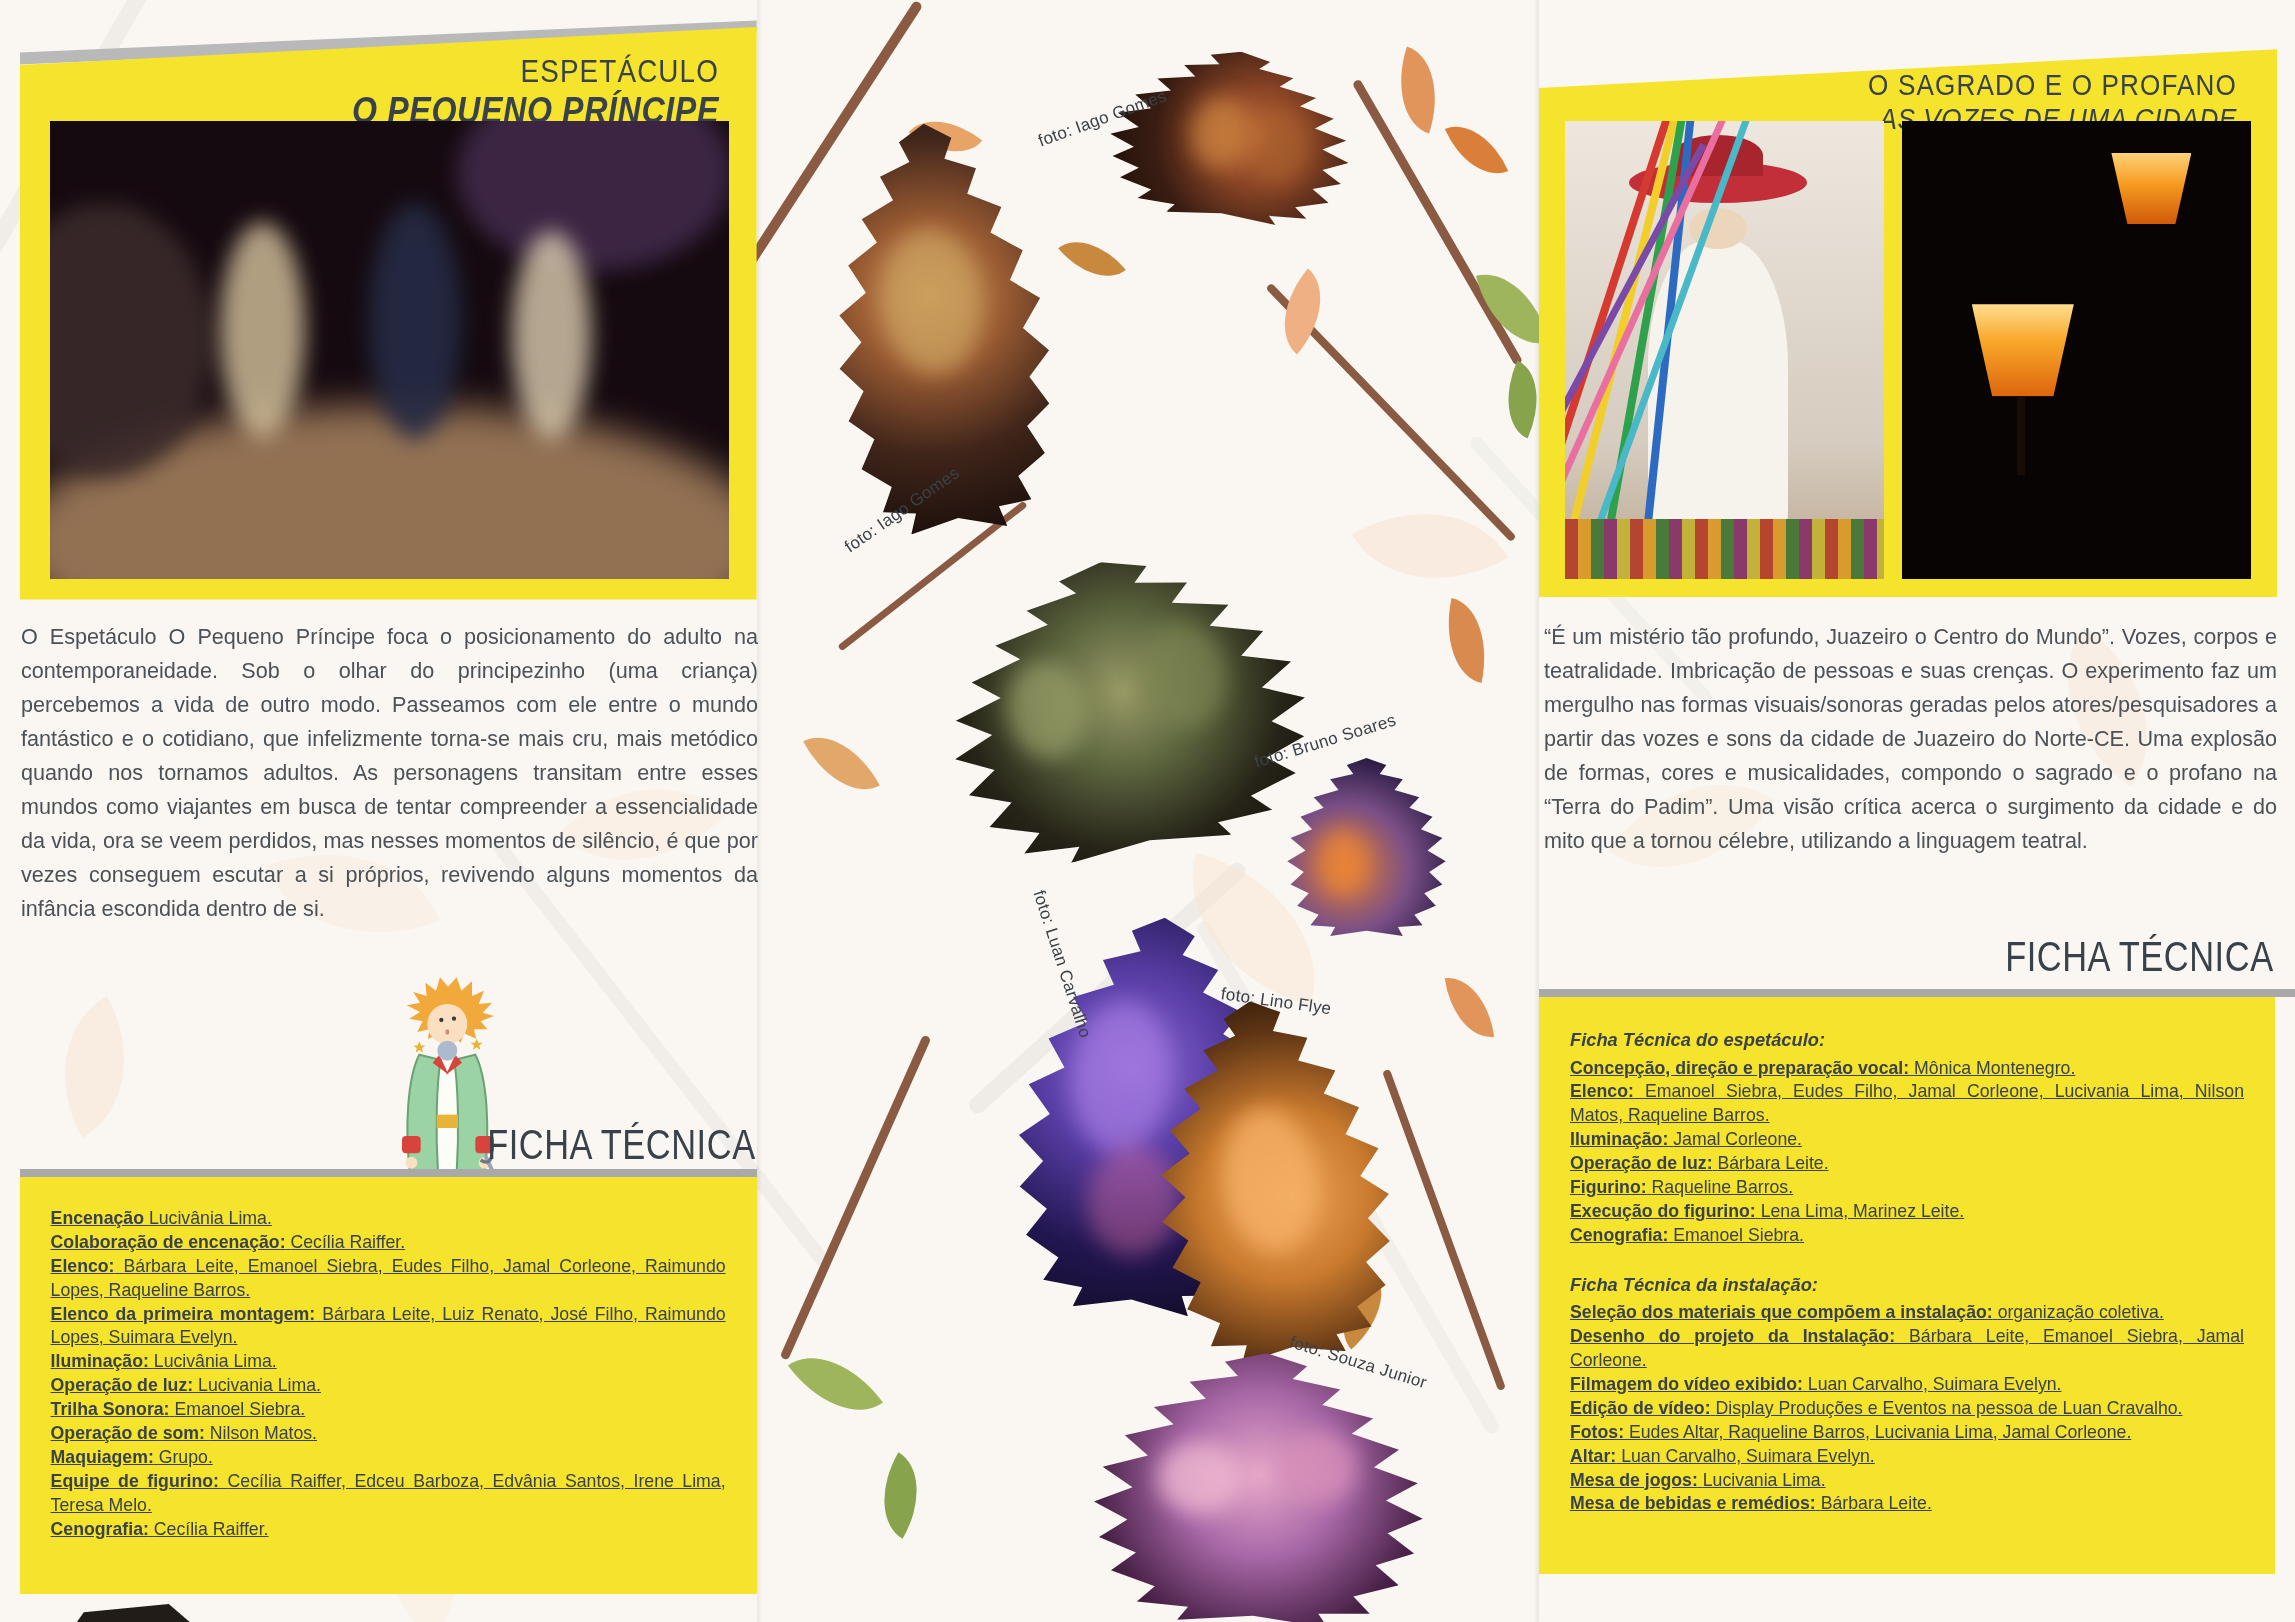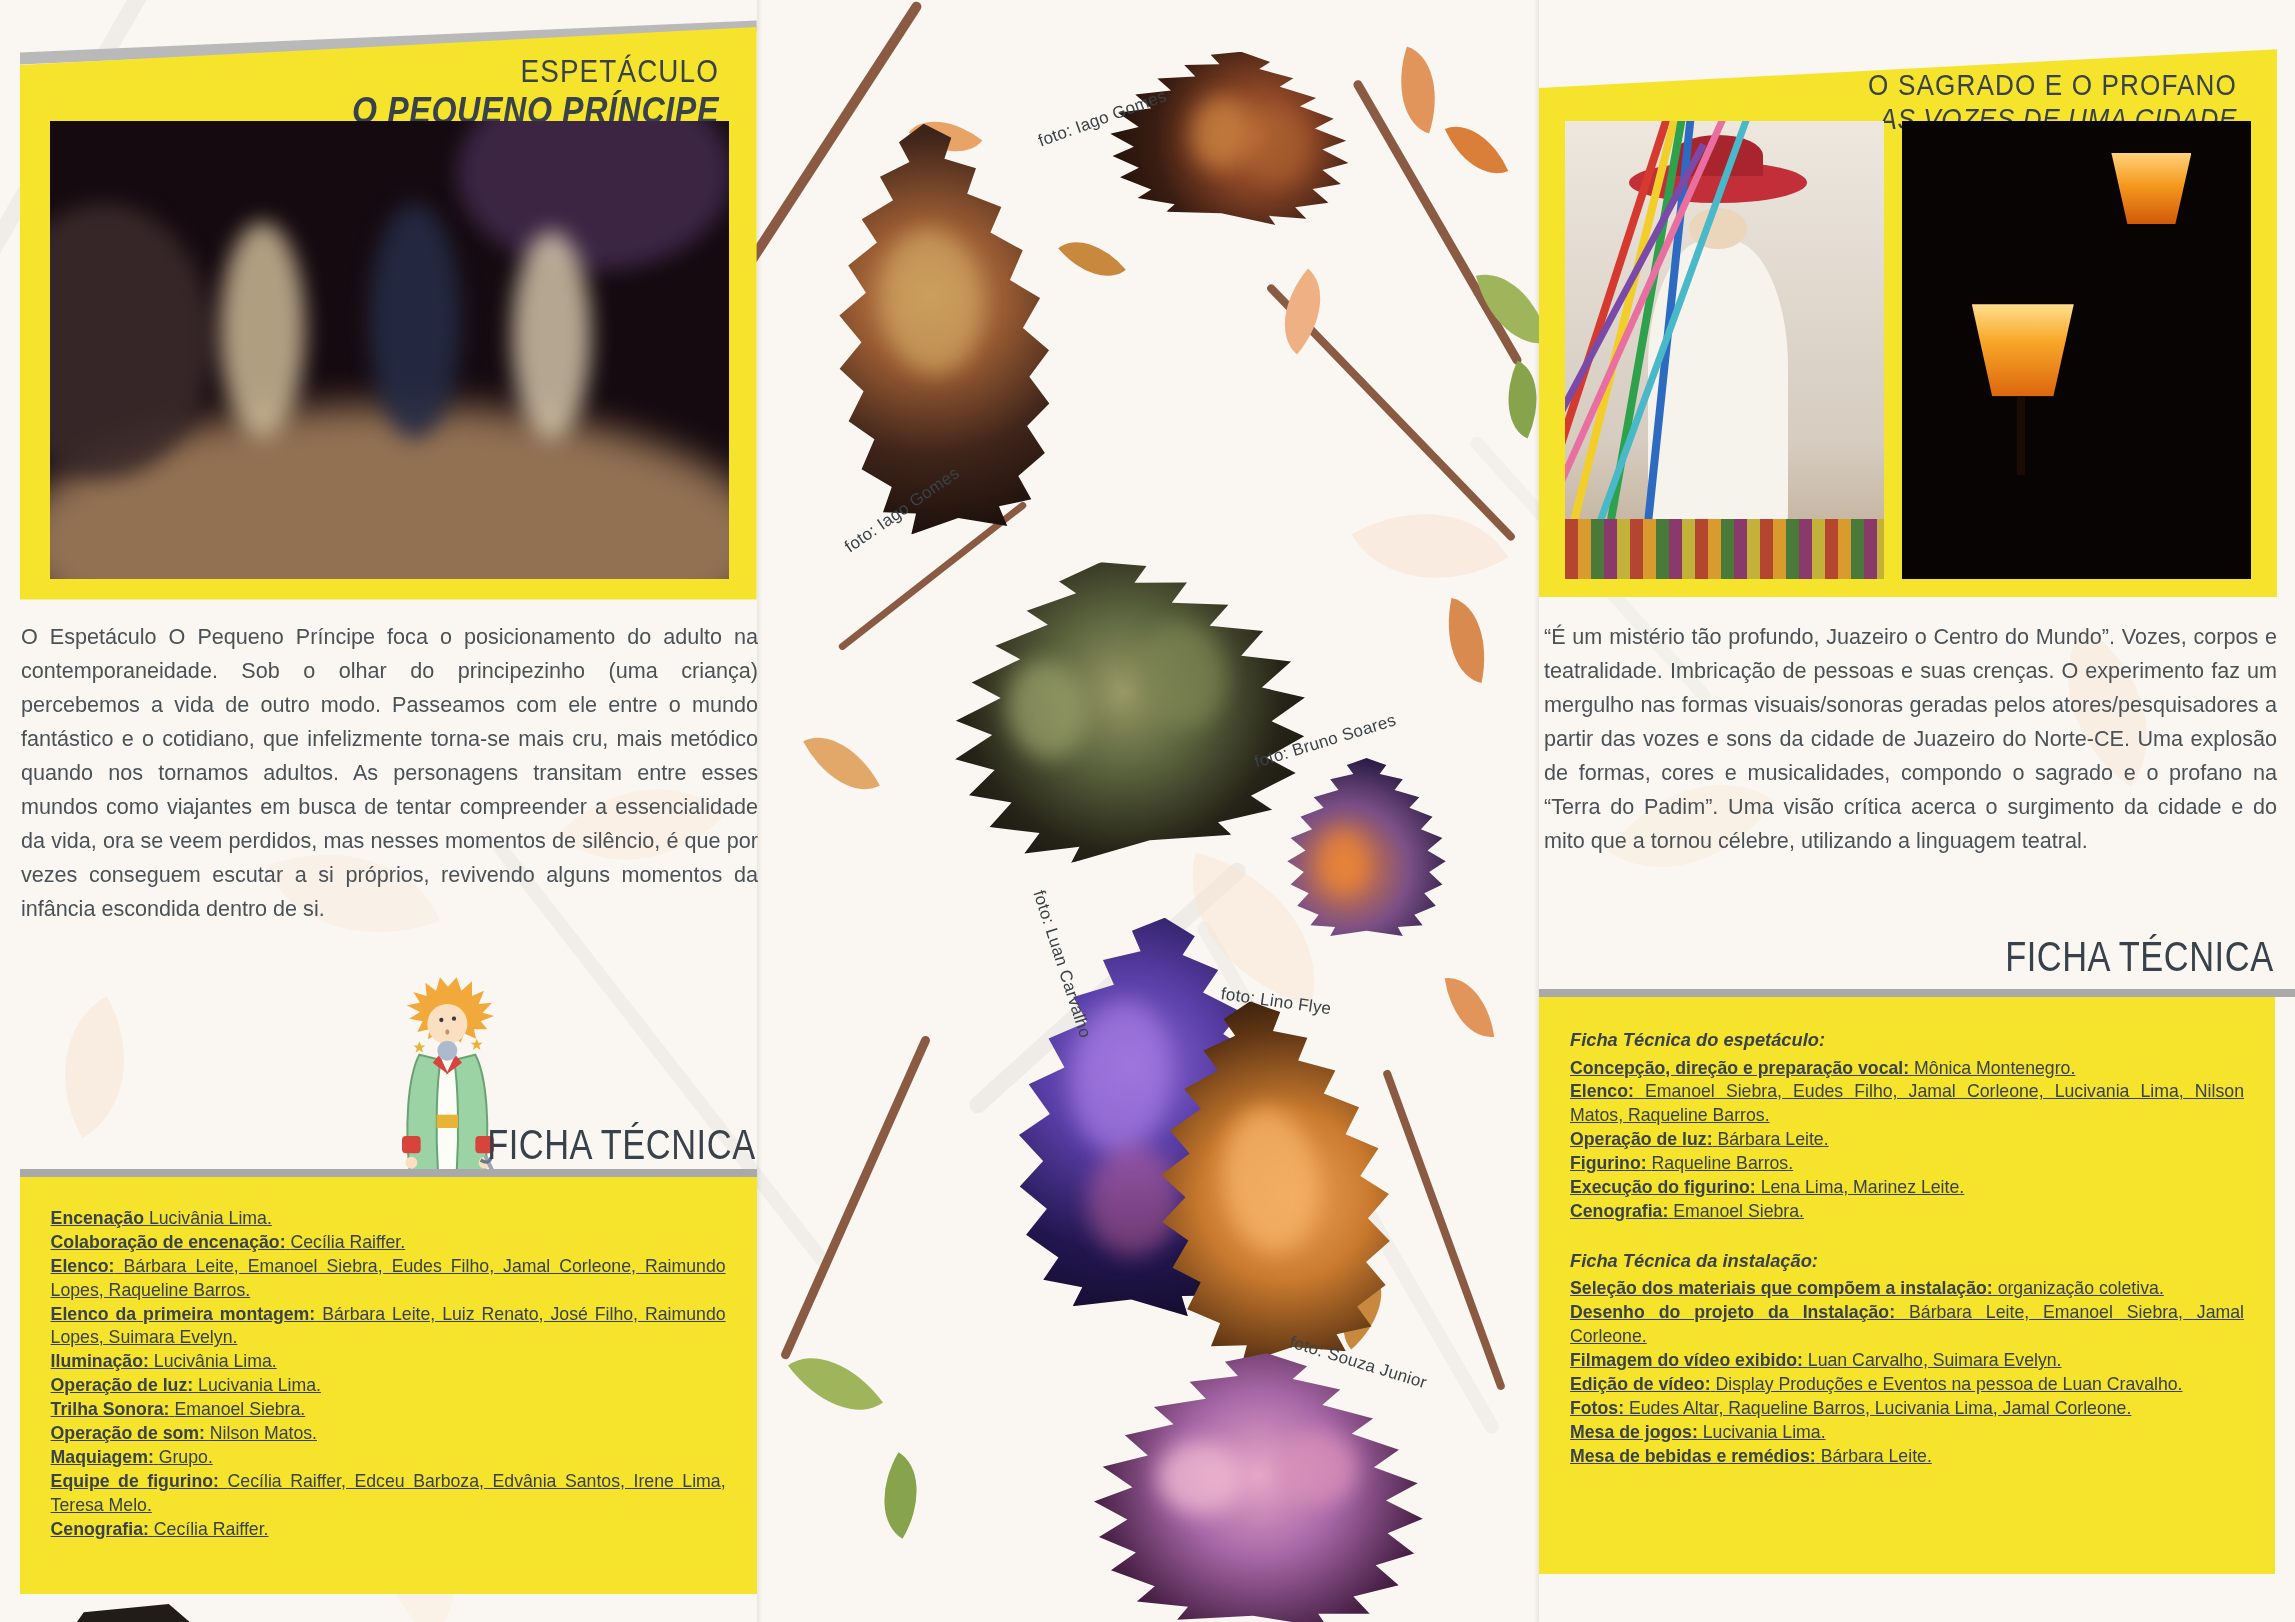--- a/index.html
+++ b/index.html
@@ -193,29 +193,31 @@
   </div>
   <div class="abs bodytxt" style="left:1544px;top:620px;width:733px;">“É um mistério tão profundo, Juazeiro o Centro do Mundo”. Vozes, corpos e teatralidade. Imbricação de pessoas e suas crenças. O experimento faz um mergulho nas formas visuais/sonoras geradas pelos atores/pesquisadores a partir das vozes e sons da cidade de Juazeiro do Norte-CE. Uma explosão de formas, cores e musicalidades, compondo o sagrado e o profano na “Terra do Padim”. Uma visão crítica acerca o surgimento da cidade e do mito que a tornou célebre, utilizando a linguagem teatral.</div>
 
   <div class="abs ficha" style="right:21px;top:932px;">FICHA TÉCNICA</div>
 
   <div class="abs grayband" style="left:1539px;top:989px;width:756px;height:7.9px;"></div>
   <div class="abs yellow creditsbox" style="left:1539px;top:997px;width:736px;height:577px;box-sizing:border-box;padding:31px 31px;">
     <div class="sechead">Ficha Técnica do espetáculo:</div>
     <div class="cr"><b class="crl">Concepção, direção e preparação vocal:</b><span class="crv">Mônica Montenegro.</span></div>
     <div class="cr"><b class="crl">Elenco:</b><span class="crv">Emanoel Siebra, Eudes Filho, Jamal Corleone, Lucivania Lima, Nilson Matos, Raqueline Barros.</span></div>
+    <div class="cr"><b class="crl">Iluminação:</b><span class="crv">Jamal Corleone.</span></div>
     <div class="cr"><b class="crl">Operação de luz:</b><span class="crv">Bárbara Leite.</span></div>
     <div class="cr"><b class="crl">Figurino:</b><span class="crv">Raqueline Barros.</span></div>
     <div class="cr"><b class="crl">Execução do figurino:</b><span class="crv">Lena Lima, Marinez Leite.</span></div>
     <div class="cr"><b class="crl">Cenografia:</b><span class="crv">Emanoel Siebra.</span></div>
     <div style="height:25px;"></div>
     <div class="sechead">Ficha Técnica da instalação:</div>
     <div class="cr"><b class="crl">Seleção dos materiais que compõem a instalação:</b><span class="crv">organização coletiva.</span></div>
     <div class="cr"><b class="crl">Desenho do projeto da Instalação:</b><span class="crv">Bárbara Leite, Emanoel Siebra, Jamal Corleone.</span></div>
     <div class="cr"><b class="crl">Filmagem do vídeo exibido:</b><span class="crv">Luan Carvalho, Suimara Evelyn.</span></div>
     <div class="cr"><b class="crl">Edição de vídeo:</b><span class="crv">Display Produções e Eventos na pessoa de Luan Cravalho.</span></div>
     <div class="cr"><b class="crl">Fotos:</b><span class="crv">Eudes Altar, Raqueline Barros, Lucivania Lima, Jamal Corleone.</span></div>
+    <div class="cr"><b class="crl">Altar:</b><span class="crv">Luan Carvalho, Suimara Evelyn.</span></div>
     <div class="cr"><b class="crl">Mesa de jogos:</b><span class="crv">Lucivania Lima.</span></div>
     <div class="cr"><b class="crl">Mesa de bebidas e remédios:</b><span class="crv">Bárbara Leite.</span></div>
   </div>
 
 </div>
 
 
 </body></html>

